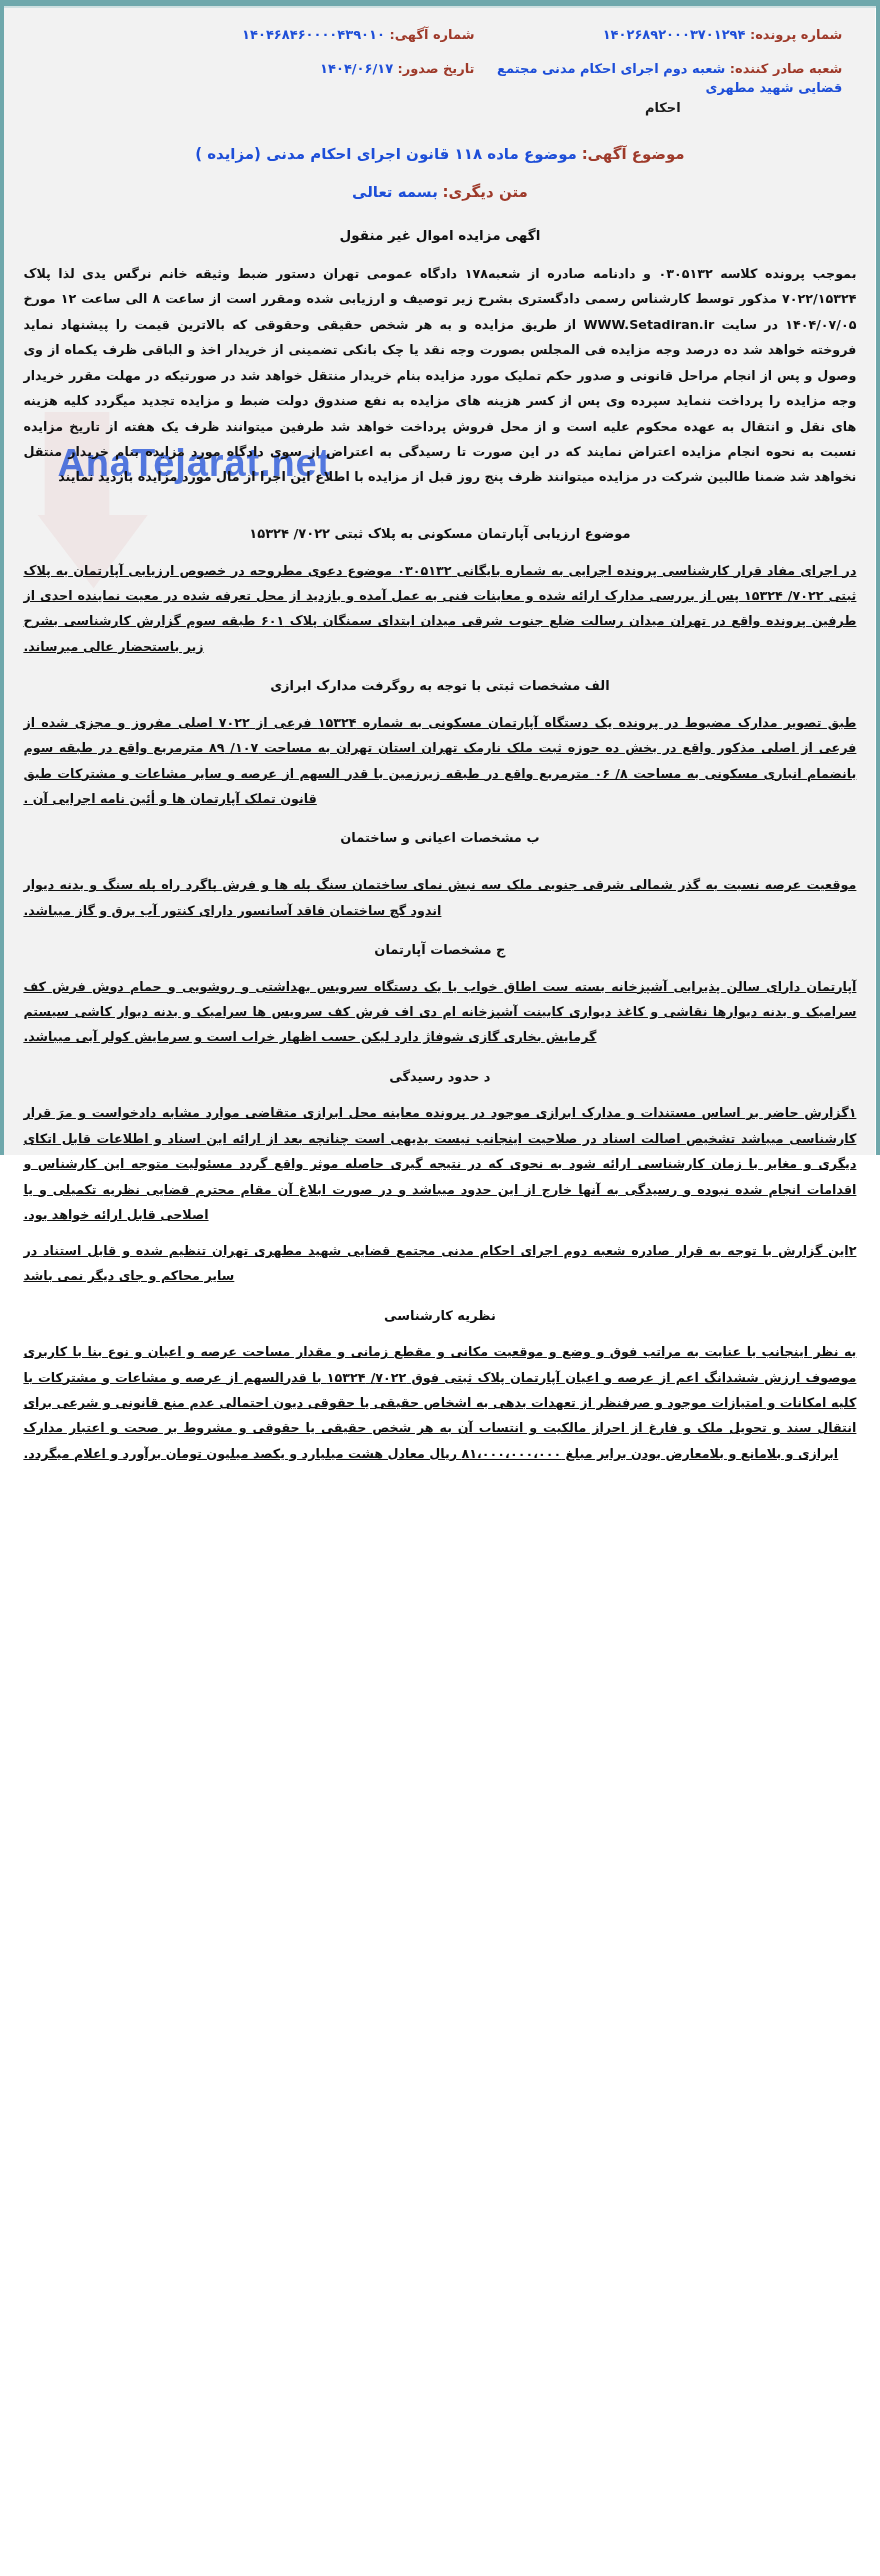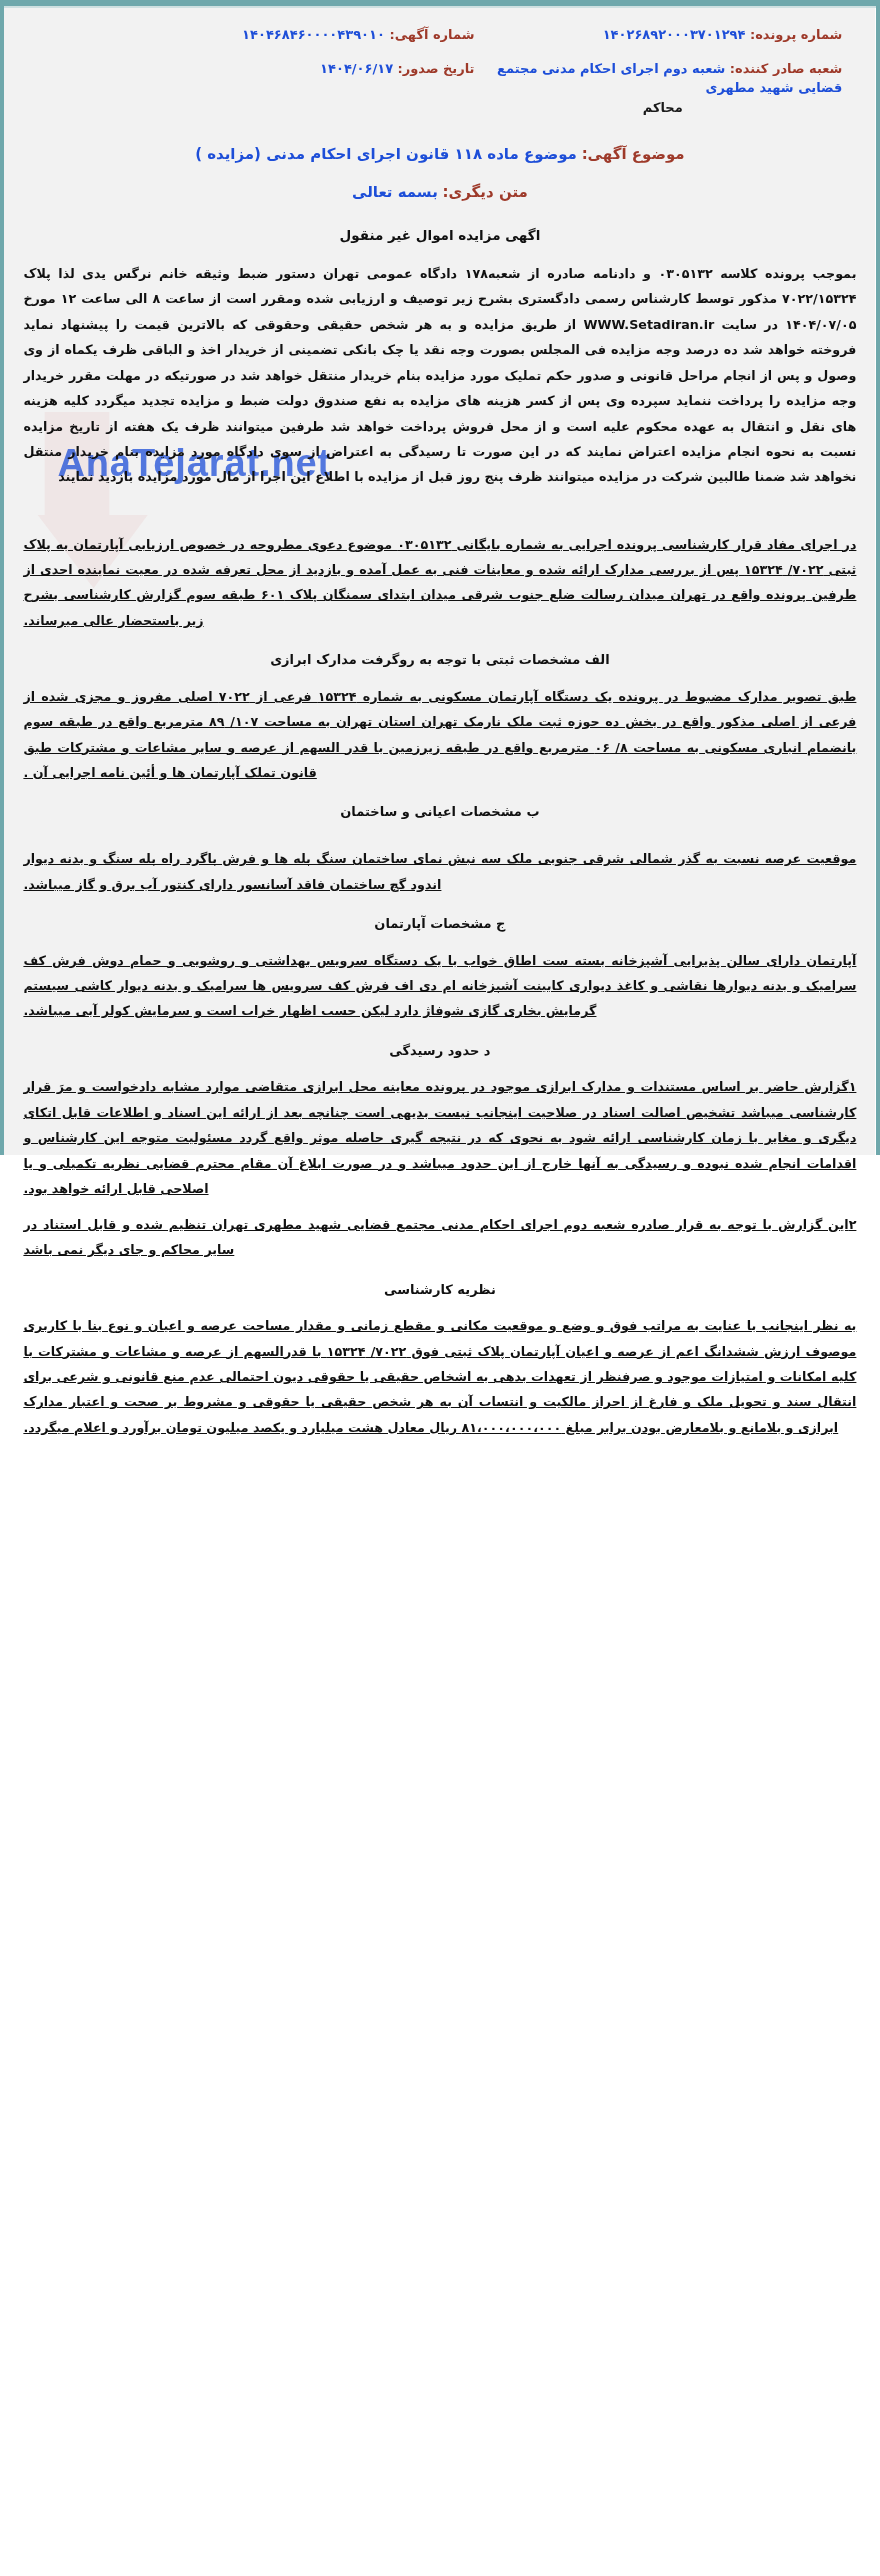--- a/index.html
+++ b/index.html
@@ -210,21 +210,21 @@
           <span class="meta-value">۱۴۰۴۶۸۴۶۰۰۰۰۴۳۹۰۱۰</span>
         </div>
       </div>
 
       <div class="spacer-16"></div>
 
       <div class="meta-row">
         <div class="meta-cell right" style="white-space:normal;">
           <span class="meta-label">شعبه صادر کننده:</span>
           <span class="meta-value">شعبه دوم اجرای احکام مدنی مجتمع قضایی شهید مطهری</span>
-          <span class="meta-sub">محاکم</span>
+          <span class="meta-sub">احکام</span>
         </div>
         <div class="meta-cell left">
           <span class="meta-label">تاریخ صدور:</span>
           <span class="meta-value">۱۴۰۴/۰۶/۱۷</span>
         </div>
       </div>
 
       <div class="spacer-20"></div>
       <div class="spacer-8"></div>
 
@@ -244,20 +244,21 @@
 
       <div class="center-head">اگهی مزایده اموال غیر منقول</div>
 
       <div class="spacer-16"></div>
 
       <p class="body-text last-right">بموجب پرونده کلاسه ۰۳۰۵۱۳۲ و دادنامه صادره از شعبه۱۷۸ دادگاه عمومی تهران دستور ضبط وثیقه خانم نرگس یدی لذا پلاک ۷۰۲۲/۱۵۳۲۴ مذکور توسط کارشناس رسمی دادگستری بشرح زیر توصیف و ارزیابی شده ومقرر است از ساعت ۸ الی ساعت ۱۲ مورخ ۱۴۰۴/۰۷/۰۵ در سایت WWW.Setadiran.ir از طریق مزایده و به هر شخص حقیقی وحقوقی که بالاترین قیمت را پیشنهاد نماید فروخته خواهد شد ده درصد وجه مزایده فی المجلس بصورت وجه نقد یا چک بانکی تضمینی از خریدار اخذ و الباقی ظرف یکماه از وی وصول و پس از انجام مراحل قانونی و صدور حکم تملیک مورد مزایده بنام خریدار منتقل خواهد شد در صورتیکه در مهلت مقرر خریدار وجه مزایده را پرداخت ننماید سپرده وی پس از کسر هزینه های مزایده به نفع صندوق دولت ضبط و مزایده تجدید میگردد کلیه هزینه های نقل و انتقال به عهده محکوم علیه است و از محل فروش پرداخت خواهد شد طرفین میتوانند ظرف یک هفته از تاریخ مزایده نسبت به نحوه انجام مزایده اعتراض نمایند که در این صورت تا رسیدگی به اعتراض از سوی دادگاه مورد مزایده بنام خریدار منتقل نخواهد شد ضمنا طالبین شرکت در مزایده میتوانند ظرف پنج روز قبل از مزایده با اطلاع این اجرا از مال مورد مزایده بازدید نمایند</p>
 
       <div class="spacer-20"></div>
       <div class="spacer-16"></div>
 
+      <div class="sec-head center-ind">موضوع  ارزیابی آپارتمان مسکونی به پلاک ثبتی  ۷۰۲۲/ ۱۵۳۲۴</div>
 
       <div class="spacer-12"></div>
 
       <p class="body-text last-left">در اجرای مفاد قرار کارشناسی  پرونده اجرایی به شماره بایگانی ۰۳۰۵۱۳۲ موضوع دعوی مطروحه در خصوص ارزیابی آپارتمان به پلاک ثبتی ۷۰۲۲/ ۱۵۳۲۴ پس از بررسی مدارک ارائه شده و معاینات فنی به عمل آمده و بازدید از محل تعرفه شده در معیت نماینده احدی از طرفین پرونده  واقع در تهران  میدان رسالت ضلع جنوب شرقی میدان ابتدای سمنگان پلاک ۶۰۱ طبقه سوم گزارش کارشناسی بشرح زیر باستحضار عالی میرساند.</p>
 
       <div class="spacer-16"></div>
 
       <div class="sec-head center-ind">الف مشخصات ثبتی با توجه به روگرفت مدارک ابرازی</div>
       <div class="spacer-12"></div>
       <p class="body-text last-left">طبق تصویر مدارک مضبوط در پرونده یک دستگاه آپارتمان مسکونی  به شماره ۱۵۳۲۴ فرعی از  ۷۰۲۲ اصلی مفروز و مجزی شده از فرعی از اصلی مذکور واقع در بخش ده حوزه ثبت ملک نارمک تهران استان تهران  به مساحت ۱۰۷/ ۸۹ مترمربع واقع در طبقه سوم  بانضمام انباری مسکونی به مساحت ۸/ ۰۶ مترمربع واقع در طبقه زیرزمین با قدر السهم از عرصه و سایر مشاعات و مشترکات طبق قانون تملک آپارتمان ها و أئین نامه اجرایی آن .</p>

